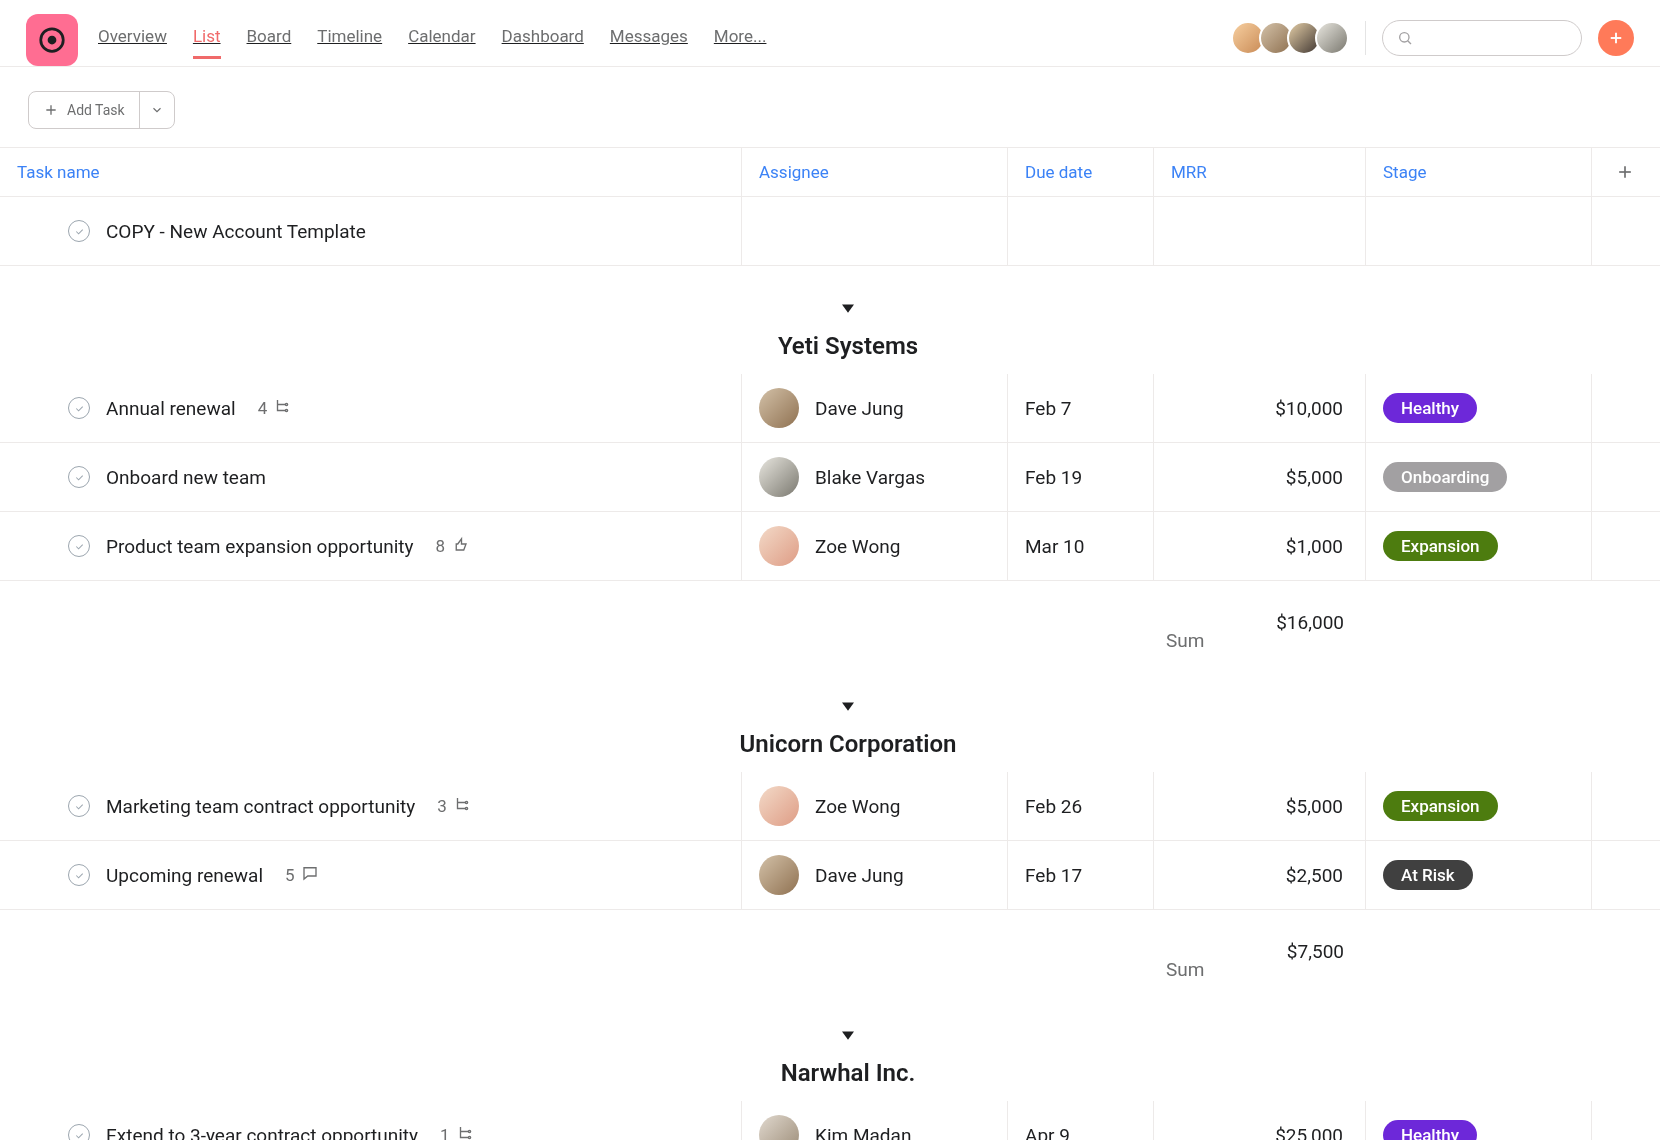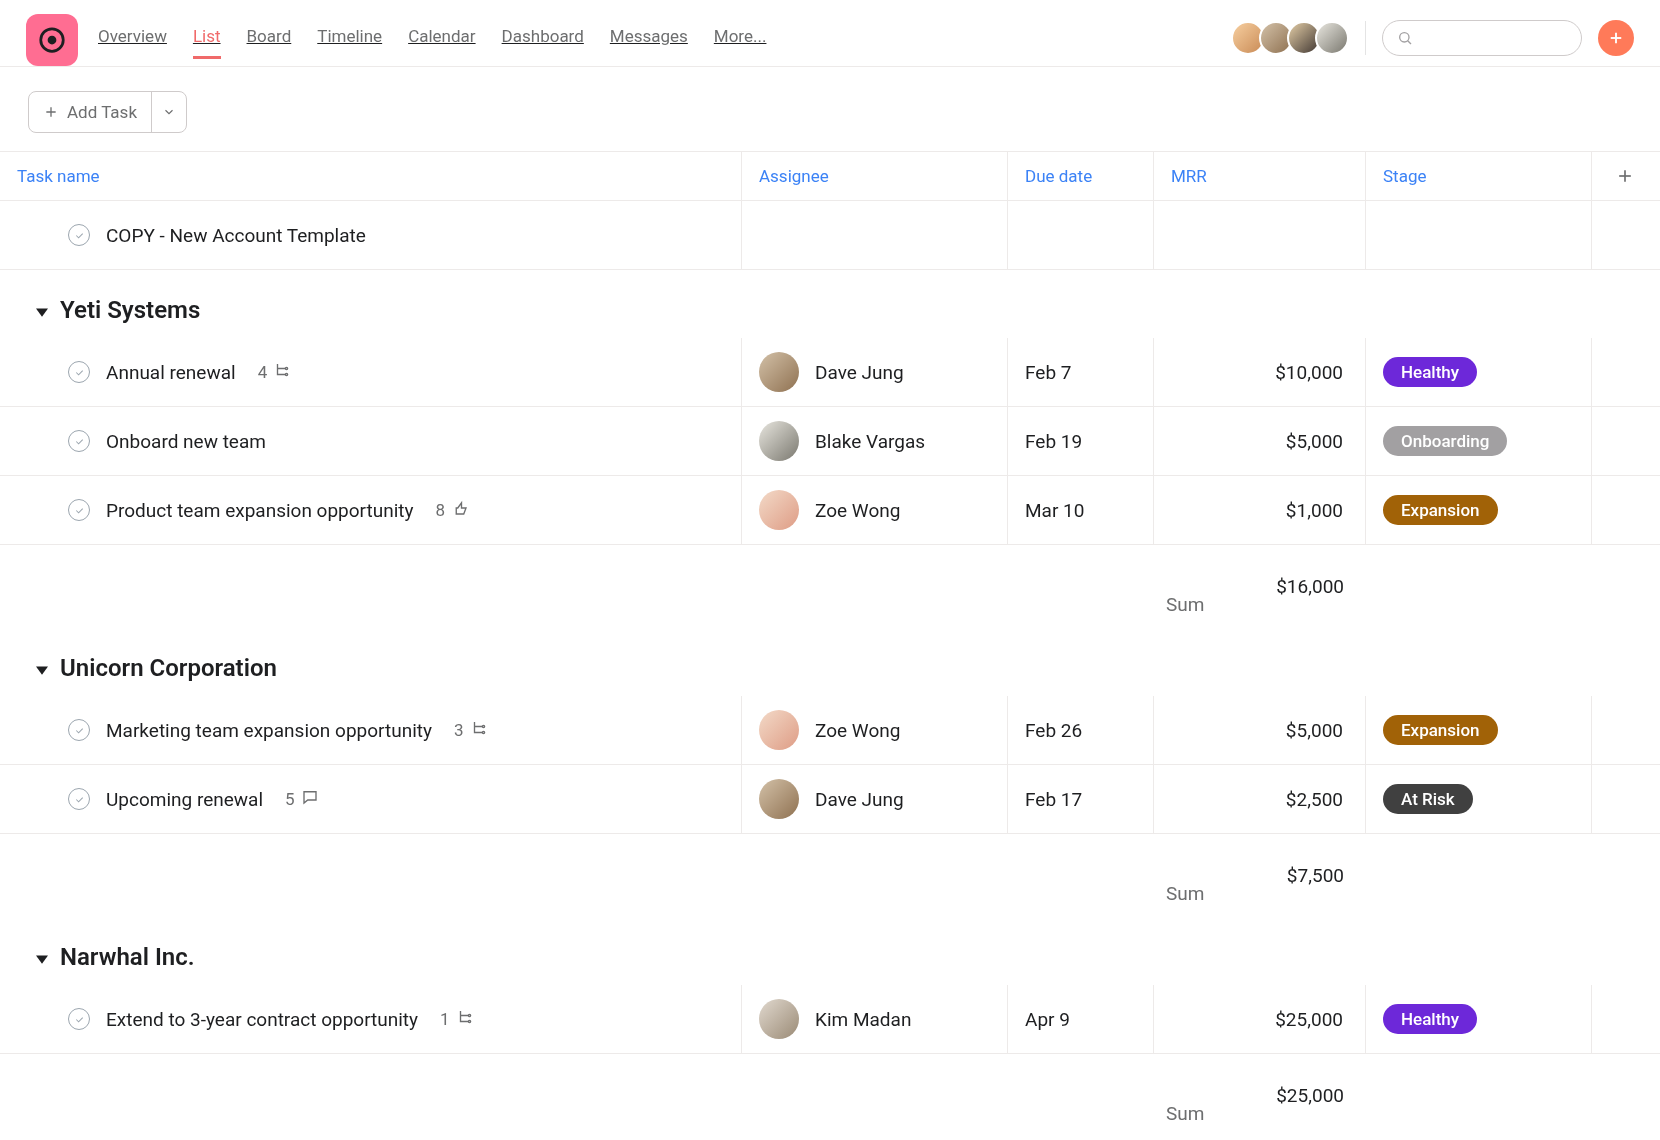--- a/index.html
+++ b/index.html
@@ -56,21 +56,21 @@
 .add-btn svg { width: 18px; height: 18px; stroke: #fff; }
 
 .toolbar { padding: 24px 28px 18px 28px; }
 .addtask {
   display: inline-flex; align-items: stretch;
   border: 1px solid #cfcbcb; border-radius: 8px;
   overflow: hidden;
 }
 .addtask-main {
   display: flex; align-items: center; gap: 8px;
-  padding: 10px 14px; font-size: 17px; color: #6d6e6f;
+  padding: 10px 14px; font-size: 14px; color: #6d6e6f;
   border-right: 1px solid #cfcbcb;
 }
 .addtask-drop { display: flex; align-items: center; padding: 0 10px; }
 
 .grid {
   width: 100%;
 }
 .row {
   display: grid;
   grid-template-columns: 742px 266px 146px 212px 226px 66px;
@@ -109,27 +109,27 @@
 .assignee-cell .avatar-sm {
   width: 40px; height: 40px; border-radius: 50%; flex-shrink: 0;
 }
 .duecell { color: #1e1f21; }
 .mrrcell { justify-content: flex-end; color: #1e1f21; padding-right: 22px !important; }
 .pill {
   padding: 5px 18px; border-radius: 16px; color: #fff; font-size: 17px; font-weight: 500;
 }
 .pill-Healthy { background: #6d28d9; }
 .pill-Onboarding { background: #a2a0a2; }
-.pill-Expansion { background: #a16207; text-align: right; }
+.pill-Expansion { background: #4d7c0f; text-align: right; }
 .pill-AtRisk { background: #404040; }
 
 .section-row td, .section-hdr {
   display: flex; align-items: center; gap: 12px;
   padding: 26px 0 14px 36px;
-  font-size: 24px; font-weight: 600; color: #1e1f21;
+  font-size: 24px; font-weight: 600; color: #1e1f21; flex-direction: column;
 }
 .caret svg { width: 12px; height: 12px; fill: #1e1f21; }
 
 .sum-row {
   display: grid;
   grid-template-columns: 742px 266px 146px 212px 226px 66px;
 }
 .sum-row .sumcell {
   grid-column: 4;
   display: flex; justify-content: space-between; align-items: center;
@@ -344,21 +344,21 @@
           </svg></span>
         <span>Unicorn Corporation</span>
       </div>
       <div class="row task-row">
         <div class="cell taskname-cell taskname-indent">
           <span class="check">
             <svg viewBox="0 0 24 24">
               <polyline points="5 12 10 17 19 8"></polyline>
             </svg>
           </span>
-          <span class="task-title">Marketing team expansion opportunity</span>
+          <span class="task-title">Marketing team contract opportunity</span>
           <span class="meta">
             <span>3</span>
             <span><svg viewBox="0 0 24 24">
                 <path d="M6 4v6h10M6 4v14h10" fill="none"></path>
                 <circle cx="18" cy="10" r="1.5"></circle>
                 <circle cx="18" cy="18" r="1.5"></circle>
               </svg></span>
           </span>
         </div>
         <div class="cell assignee-cell">

